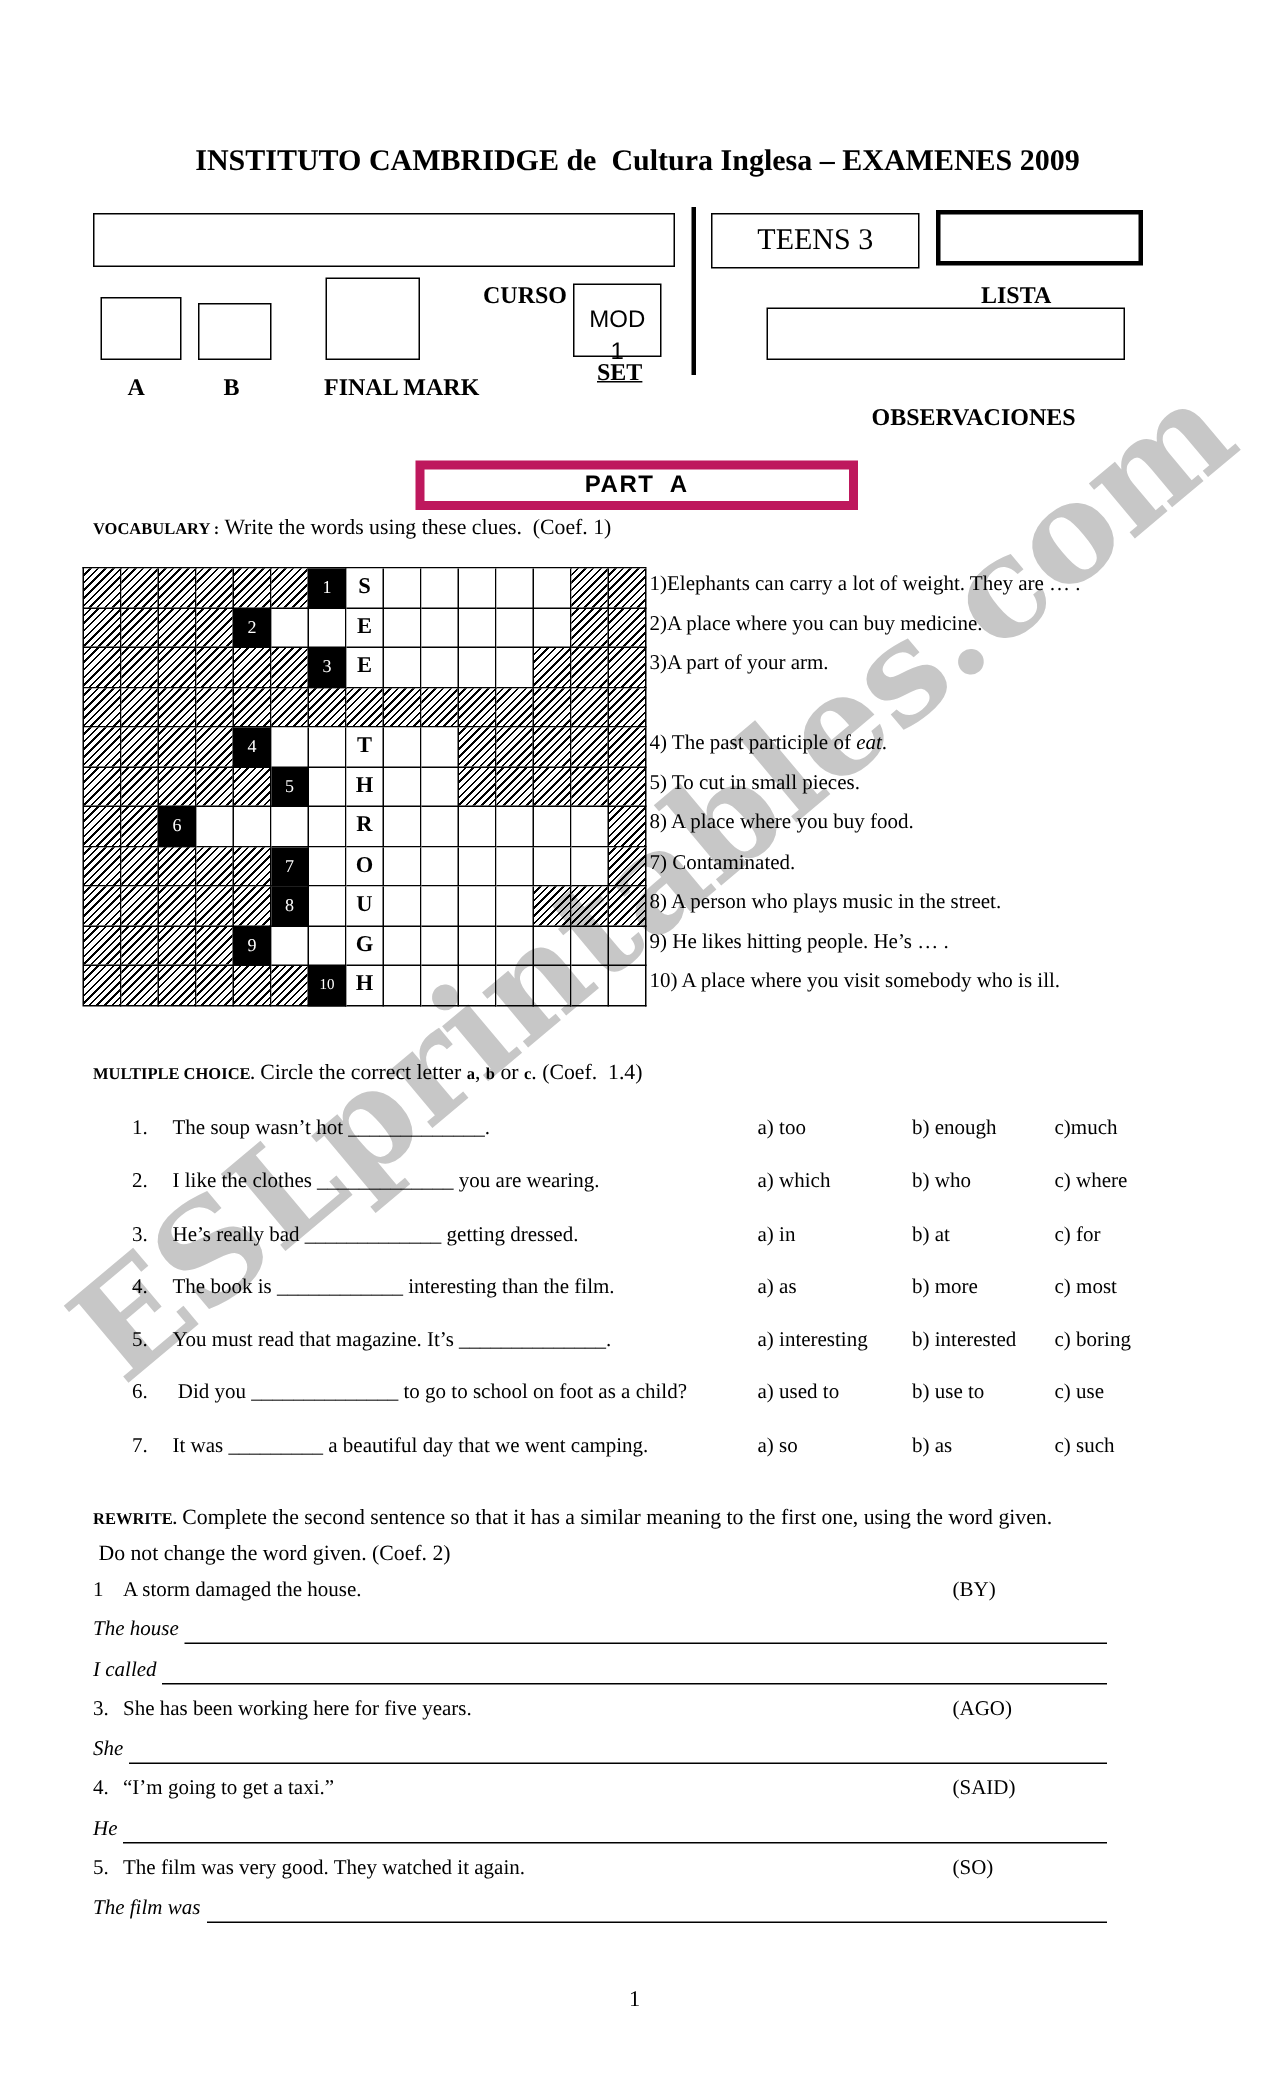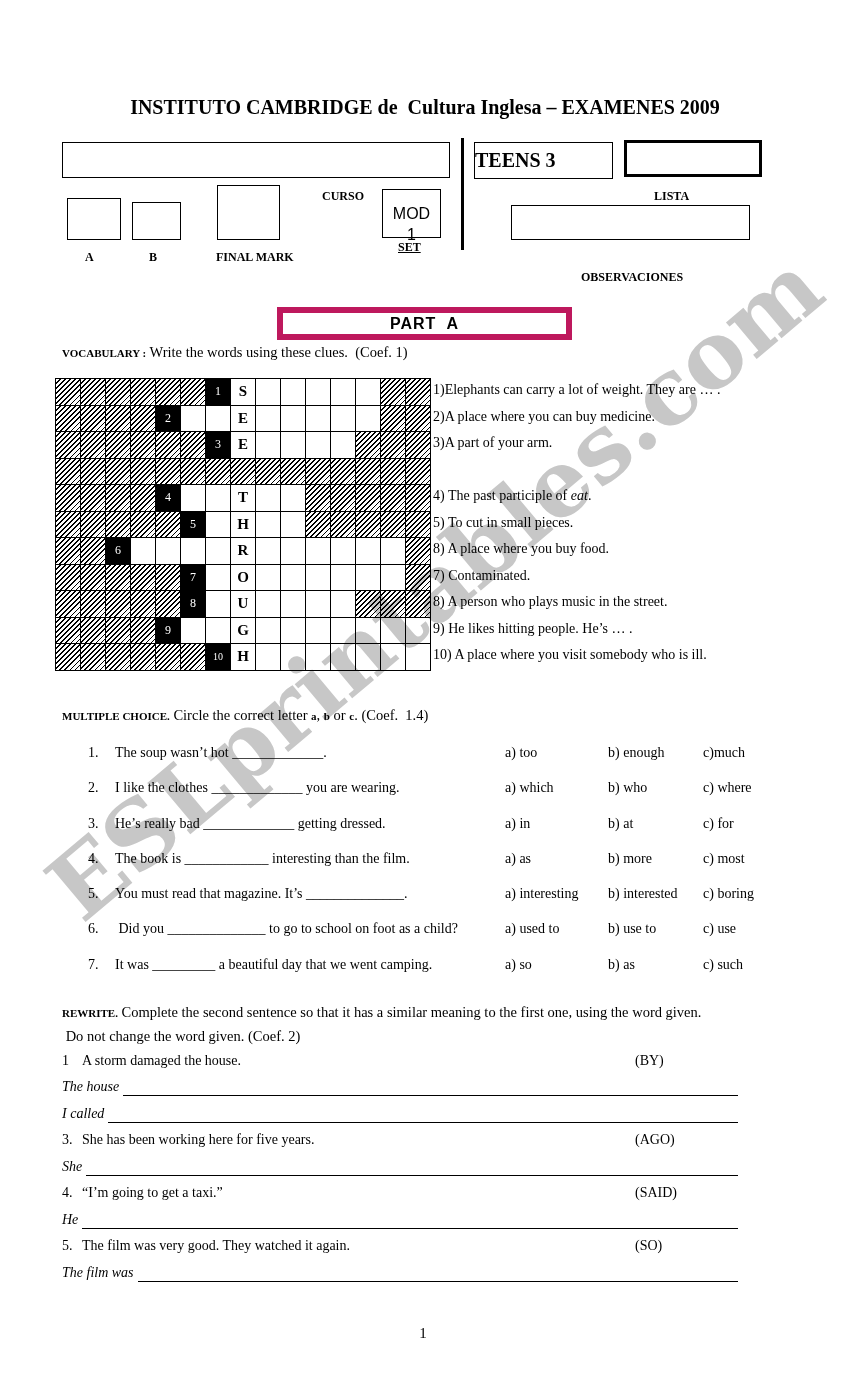--- a/index.html
+++ b/index.html
@@ -3,23 +3,23 @@
 <meta charset="utf-8">
 <style>
   html,body{margin:0;padding:0;background:#fff;}
   .page{position:relative;width:850px;height:1400px;background:#fff;overflow:hidden;
         font-family:"Liberation Serif","DejaVu Serif",serif;color:#000;}
   .pre{white-space:pre;}
   .box{position:absolute;border:1px solid #000;background:#fff;box-sizing:border-box;}
   .title{position:absolute;top:96px;left:0;width:850px;text-align:center;
          font-size:20px;font-weight:bold;white-space:pre;}
   .divider{position:absolute;left:461px;top:138px;width:3px;height:112px;background:#000;}
-  .teens{line-height:35px;font-size:20px;font-weight:bold;}
+  .teens{line-height:35px;text-align:center;font-size:20px;font-weight:normal;}
   .thick{border-width:3px;}
-  .small-label{position:absolute;font-weight:bold;font-size:12px;white-space:pre;}
+  .small-label{position:absolute;font-weight:bold;font-size:16px;white-space:pre;}
   .mod-box{font-family:"Liberation Sans","DejaVu Sans",sans-serif;font-size:16px;
            text-align:center;line-height:21px;padding-top:13px;}
   .parta{position:absolute;left:277px;top:307px;width:283px;height:21px;border:6px solid #be185d;
          text-align:center;font-family:"Liberation Sans","DejaVu Sans",sans-serif;
          font-weight:bold;font-size:16px;line-height:21px;letter-spacing:1px;white-space:pre;box-sizing:content-box;}
   .sec-head{position:absolute;font-size:14.5px;white-space:pre;}
   .sec-head b{font-size:11px;}
   
   .cw-grid{position:absolute;left:55px;top:378px;display:grid;
            grid-template-columns:repeat(15,25px);grid-auto-rows:26.5px;

